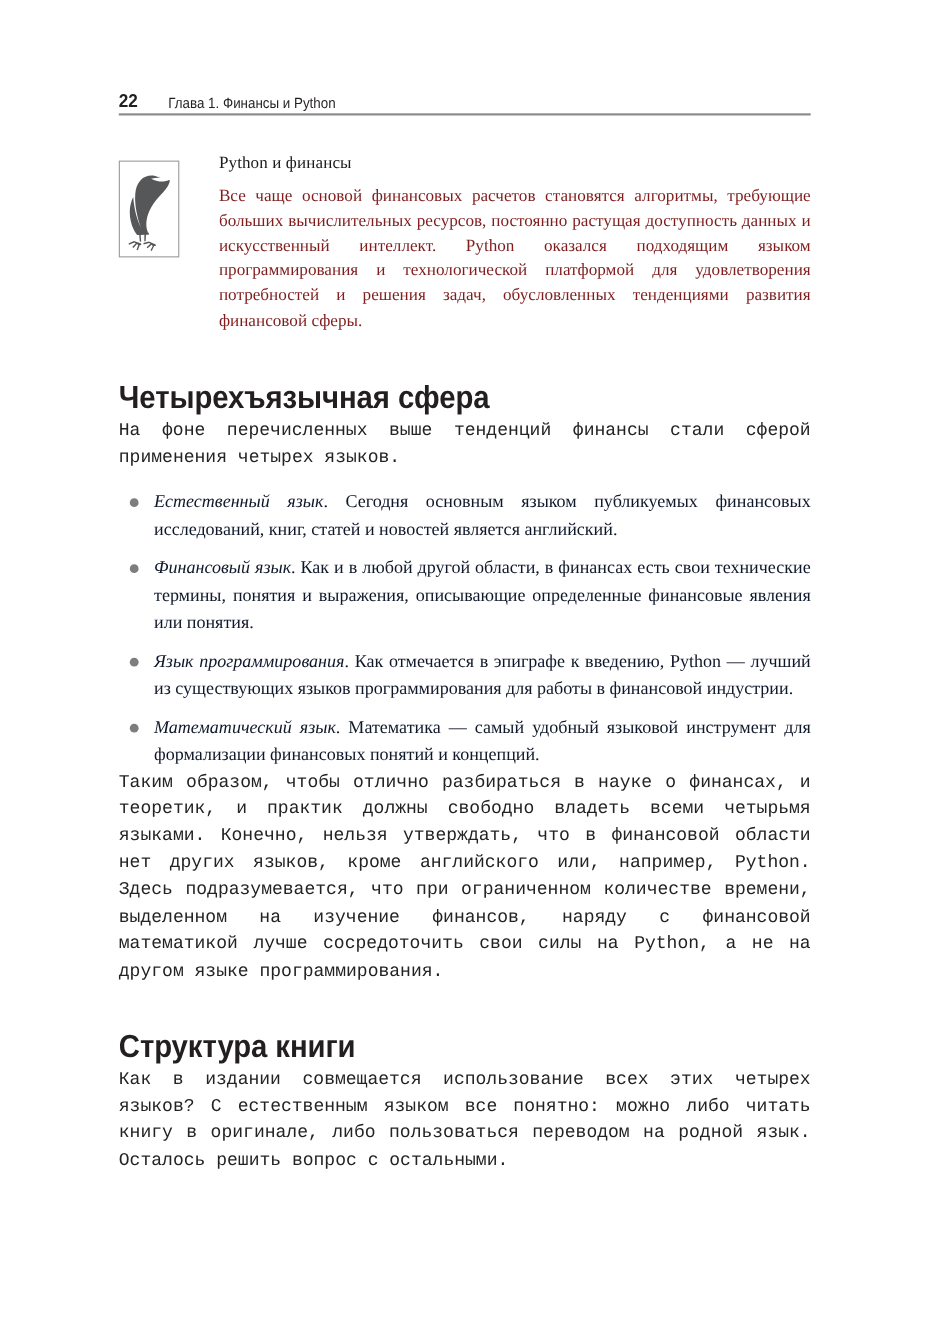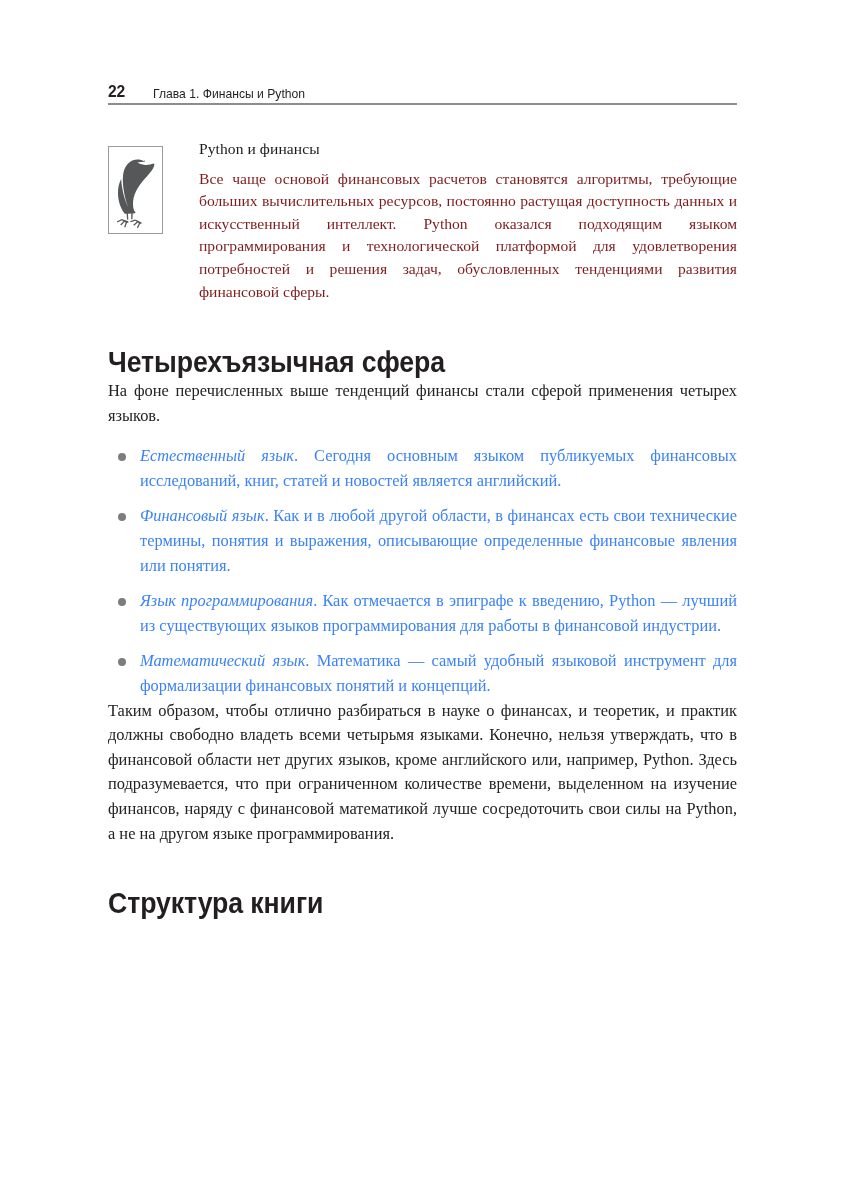--- a/index.html
+++ b/index.html
@@ -131,39 +131,40 @@
   .heading-1-wrap { margin-top: 44px; }
   .heading-2-wrap { margin-top: 42px; }
 
   
   p.body-text {
     font-size: 16.4px;
     line-height: 24.6px;
     text-align: justify;
     margin: 0;
     color: #232323;
+    font-family: Liberation Mono, monospace;
   }
   .para-intro { margin-top: 18px; }
   .para-after-list { margin-top: 19px; }
   .para-last { margin-top: 19px; }
 
   
   ul.bullet-list {
     list-style: none;
     margin: 16px 0 0 0;
     padding: 0;
   }
   ul.bullet-list li {
     position: relative;
     padding-left: 32px;
     margin-bottom: 11px;
     font-size: 16.4px;
     line-height: 24.6px;
     text-align: justify;
-    color: #3b82f6;
+    color: #0f172a;
   }
   ul.bullet-list li:last-child { margin-bottom: 0; }
   .bullet-dot {
     position: absolute;
     left: 10px;
     top: 9px;
     width: 8px;
     height: 8px;
     border-radius: 50%;
     background: #7d7d7d;
@@ -224,15 +225,16 @@
         <span class="bullet-dot"></span>
         <span class="term">Математический язык</span><span>. Математика — самый удобный языковой инструмент для формализации финансовых понятий и концепций.</span>
       </li>
     </ul>
 
     <p class="body-text para-after-list">Таким образом, чтобы отлично разбираться в науке о финансах, и теоретик, и практик должны свободно владеть всеми четырьмя языками. Конечно, нельзя утверждать, что в финансовой области нет других языков, кроме английского или, например, Python. Здесь подразумевается, что при ограниченном количестве времени, выделенном на изучение финансов, наряду с финансовой математикой лучше сосредоточить свои силы на Python, а не на другом языке программирования.</p>
 
     <div class="heading-2-wrap">
       <h2 class="section-heading">Структура книги</h2>
     </div>
+    <p class="body-text para-last">Как в издании совмещается использование всех этих четырех языков? С естественным языком все понятно: можно либо читать книгу в оригинале, либо пользоваться переводом на родной язык. Осталось решить вопрос с остальными.</p>
 
   </div>
 </div>
 
 </body></html>

